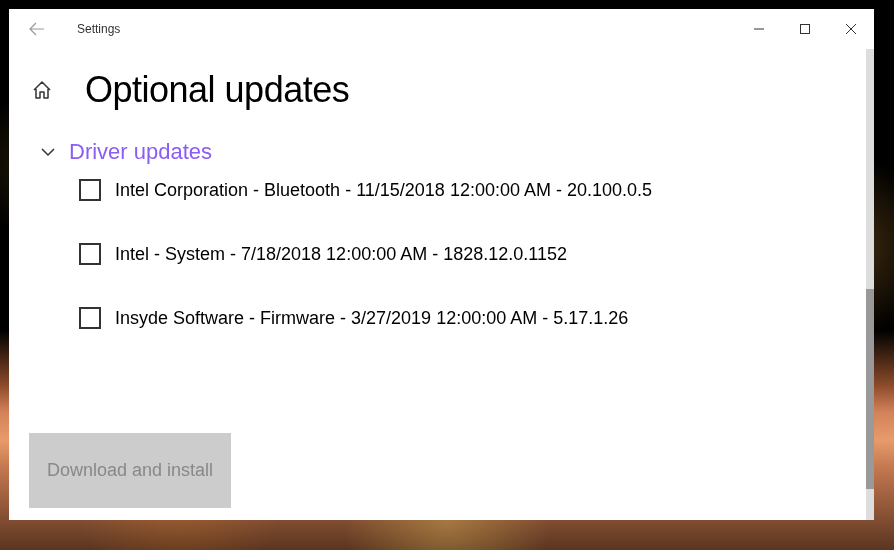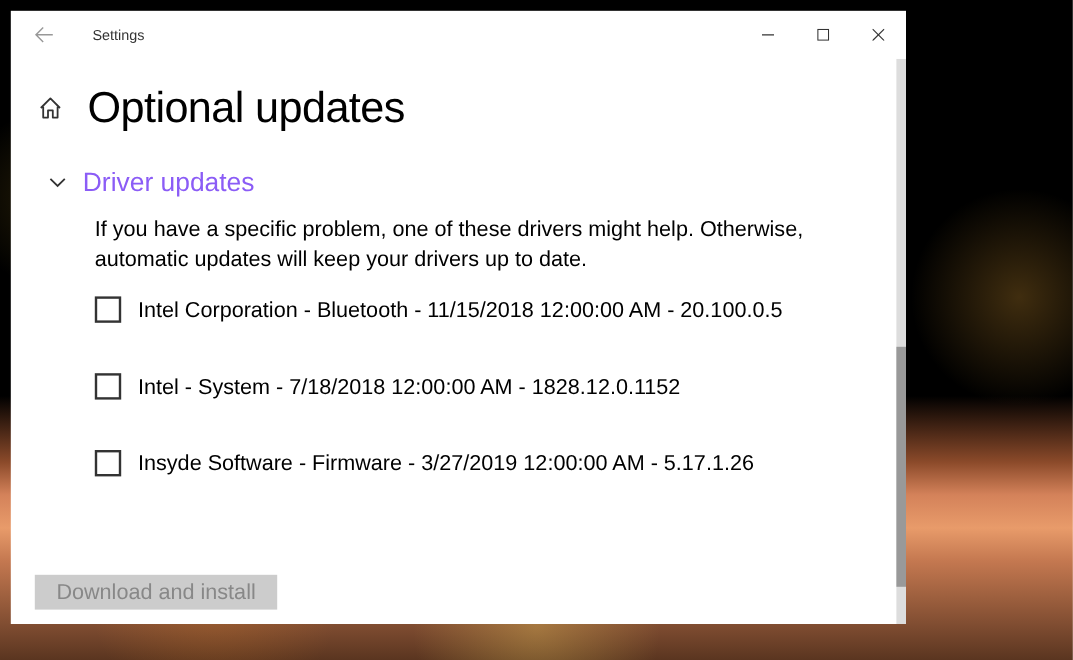--- a/index.html
+++ b/index.html
@@ -22,21 +22,21 @@
       background: 
         radial-gradient(circle at 5% 30%, rgba(255,200,50,0.15) 0%, transparent 8%),
         radial-gradient(circle at 95% 45%, rgba(255,180,60,0.25) 0%, transparent 10%),
         radial-gradient(circle at 50% 95%, rgba(255,220,100,0.3) 0%, transparent 15%),
         radial-gradient(circle at 20% 90%, rgba(255,150,40,0.2) 0%, transparent 12%);
     }
     .window {
       position: absolute;
       top: 9px;
       left: 9px;
-      width: 746px;
+      width: 865px;
       height: 511px;
       background: #fff;
       display: flex;
       flex-direction: column;
     }
     .titlebar {
       height: 40px;
       display: flex;
       align-items: center;
       padding-left: 18px;
@@ -68,21 +68,21 @@
     }
     .content {
       flex: 1;
       padding: 20px 20px 0 22px;
       position: relative;
       overflow: hidden;
     }
     .header-row {
       display: flex;
       align-items: center;
-      gap: 20px;
+      gap: 32px;
       margin-bottom: 28px;
     }
     .home-icon {
       width: 22px;
       height: 22px;
       display: flex;
       align-items: center;
       justify-content: center;
     }
     .page-title {
@@ -136,21 +136,21 @@
       font-size: 18px;
       color: #000;
     }
     .download-btn {
       position: absolute;
       bottom: 12px;
       left: 20px;
       background: #ccc;
       color: #888;
       border: none;
-      padding: 4px 18px;
+      padding: 27px 18px;
       font-size: 18px;
       font-family: inherit;
     }
     .scrollbar {
       position: absolute;
       right: 0;
       top: 240px;
       width: 8px;
       height: 200px;
       background: #999;
@@ -208,21 +208,20 @@
     <div class="section-header">
       <div class="chevron">
         <svg width="14" height="10" viewBox="0 0 14 10">
             <path d="M1 2 L7 8 L13 2" stroke="#333" stroke-width="1.5" fill="none"></path>
           </svg>
       </div>
       <div class="section-title">Driver updates</div>
     </div>
 
     <div class="section-body">
-      <div class="section-desc">If you have a specific problem, one of these drivers might help. Otherwise, automatic updates will keep your drivers up to date.</div>
 
       <div class="update-item">
         <div class="checkbox"></div>
         <div class="update-label">Intel Corporation - Bluetooth - 11/15/2018 12:00:00 AM - 20.100.0.5</div>
       </div>
 
       <div class="update-item">
         <div class="checkbox"></div>
         <div class="update-label">Intel - System - 7/18/2018 12:00:00 AM - 1828.12.0.1152</div>
       </div>

